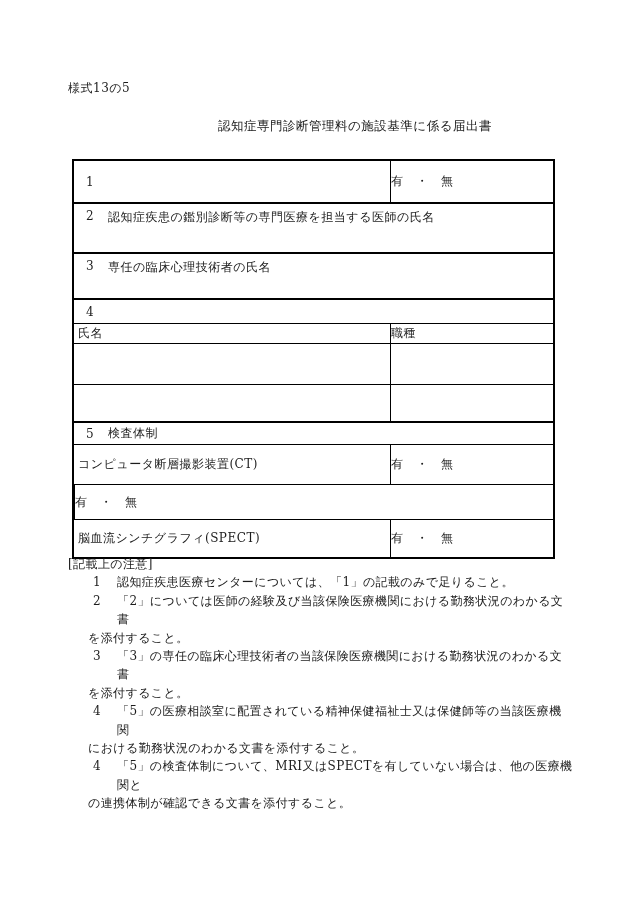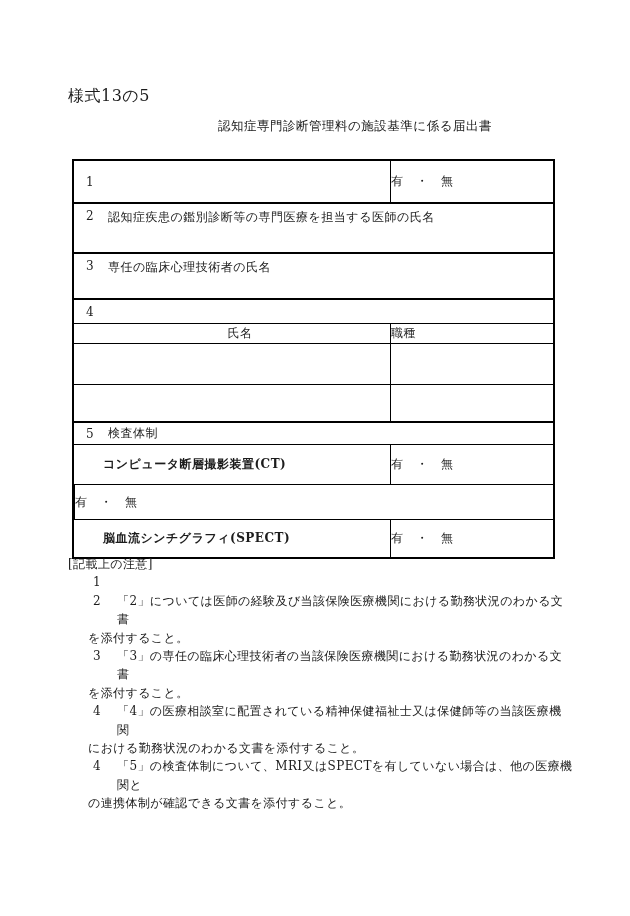--- a/index.html
+++ b/index.html
@@ -6,22 +6,22 @@
   html,body { width:630px; height:916px; }
   body {
     background:#ffffff;
     font-family:"DejaVu Serif","Liberation Serif",serif;
     color:#1c1c1c;
     -webkit-font-smoothing:antialiased;
   }
   .page { position:relative; width:630px; height:916px; background:#ffffff; overflow:hidden; }
 
   .form-code {
-    position:absolute; left:68px; top:86px;
-    font-size:16px; letter-spacing:0.5px;
+    position:absolute; left:68px; top:80px;
+    font-size:12px; letter-spacing:0.5px;
   }
   .doc-title {
     position:absolute; left:0; top:118px; width:100%;
     text-align:center; font-size:12.5px; letter-spacing:0.5px;padding-left:40px;
   }
 
   
   .form-table {
     position:absolute; left:72px; top:159px; width:483px;
     border:2px solid #000; box-sizing:border-box;
@@ -50,22 +50,22 @@
     width:163px; flex:none; border-left:1px solid #000;
     display:flex; align-items:center; justify-content:flex-start;
     box-sizing:border-box;
   }
   .cell-full {
     flex:1; display:flex; align-items:center;
     padding-left:12px; box-sizing:border-box;
   }
   .topalign .cell-full { align-items:flex-start; padding-top:5px; }
   .num { display:inline-block; width:22px; flex:none; }
-  .sub-head .cell-l { justify-content:center; padding-left:16px; }
-  .indent .cell-l { padding-left:29px;font-weight:bold; }
+  .sub-head .cell-l { justify-content:flex-start; padding-left:4px; }
+  .indent .cell-l { padding-left:4px; }
 
   
   .notes {
     position:absolute; left:68px; top:555px; width:505px;
     font-size:12px; line-height:18.4px; letter-spacing:0.4px;
   }
   .note-first { display:flex; margin-left:25px; }
   .note-num { width:24px; flex:none; }
   .note-cont { margin-left:20px; }
 </style>
@@ -152,37 +152,38 @@
       </div>
     </div>
 
   </div>
 
   <div class="notes">
     <div class="notes-heading">[記載上の注意]</div>
 
     <div class="note-first">
       <span class="note-num">1</span>
+      <span>認知症疾患医療センターについては、「1」の記載のみで足りること。</span>
     </div>
 
     <div class="note-first">
       <span class="note-num">2</span>
       <span>「2」については医師の経験及び当該保険医療機関における勤務状況のわかる文書</span>
     </div>
     <div class="note-cont">を添付すること。</div>
 
     <div class="note-first">
       <span class="note-num">3</span>
       <span>「3」の専任の臨床心理技術者の当該保険医療機関における勤務状況のわかる文書</span>
     </div>
     <div class="note-cont">を添付すること。</div>
 
     <div class="note-first">
       <span class="note-num">4</span>
-      <span>「4」の医療相談室に配置されている精神保健福祉士又は保健師等の当該医療機関</span>
+      <span>「5」の医療相談室に配置されている精神保健福祉士又は保健師等の当該医療機関</span>
     </div>
     <div class="note-cont">における勤務状況のわかる文書を添付すること。</div>
 
     <div class="note-first">
       <span class="note-num">4</span>
       <span>「5」の検査体制について、MRI又はSPECTを有していない場合は、他の医療機関と</span>
     </div>
     <div class="note-cont">の連携体制が確認できる文書を添付すること。</div>
   </div>
 

